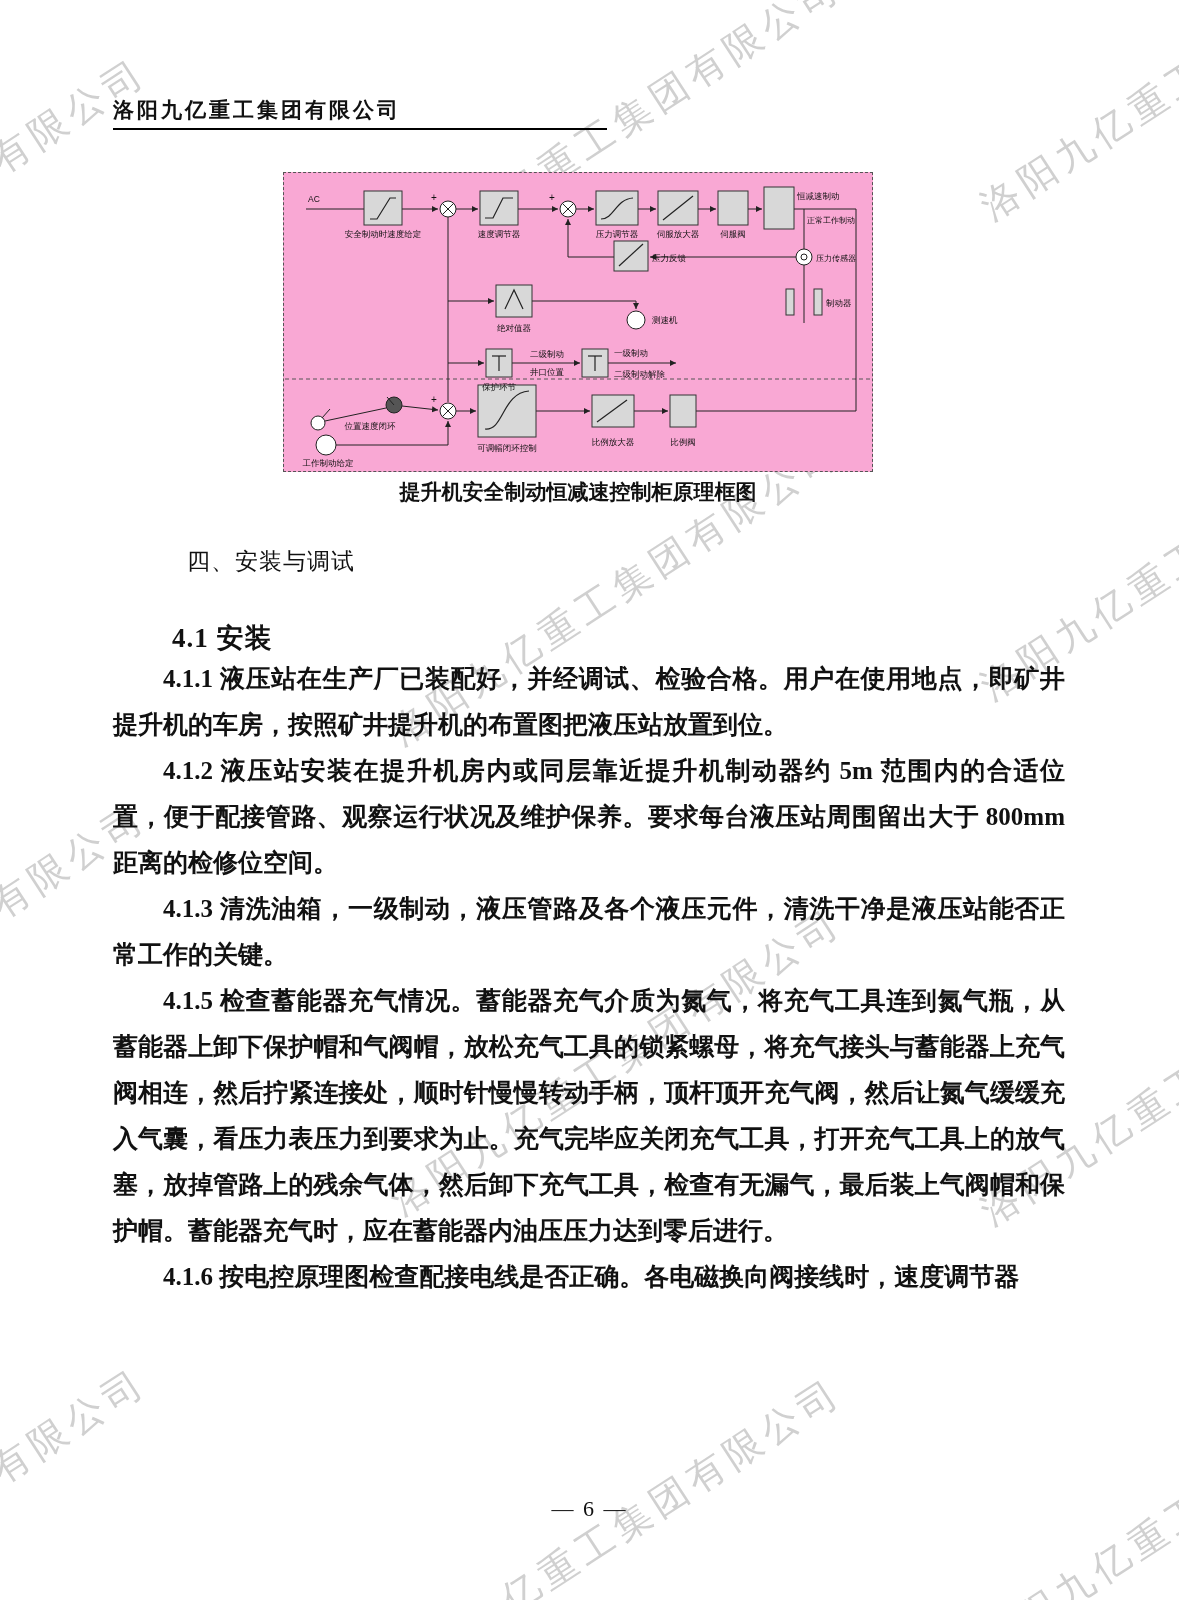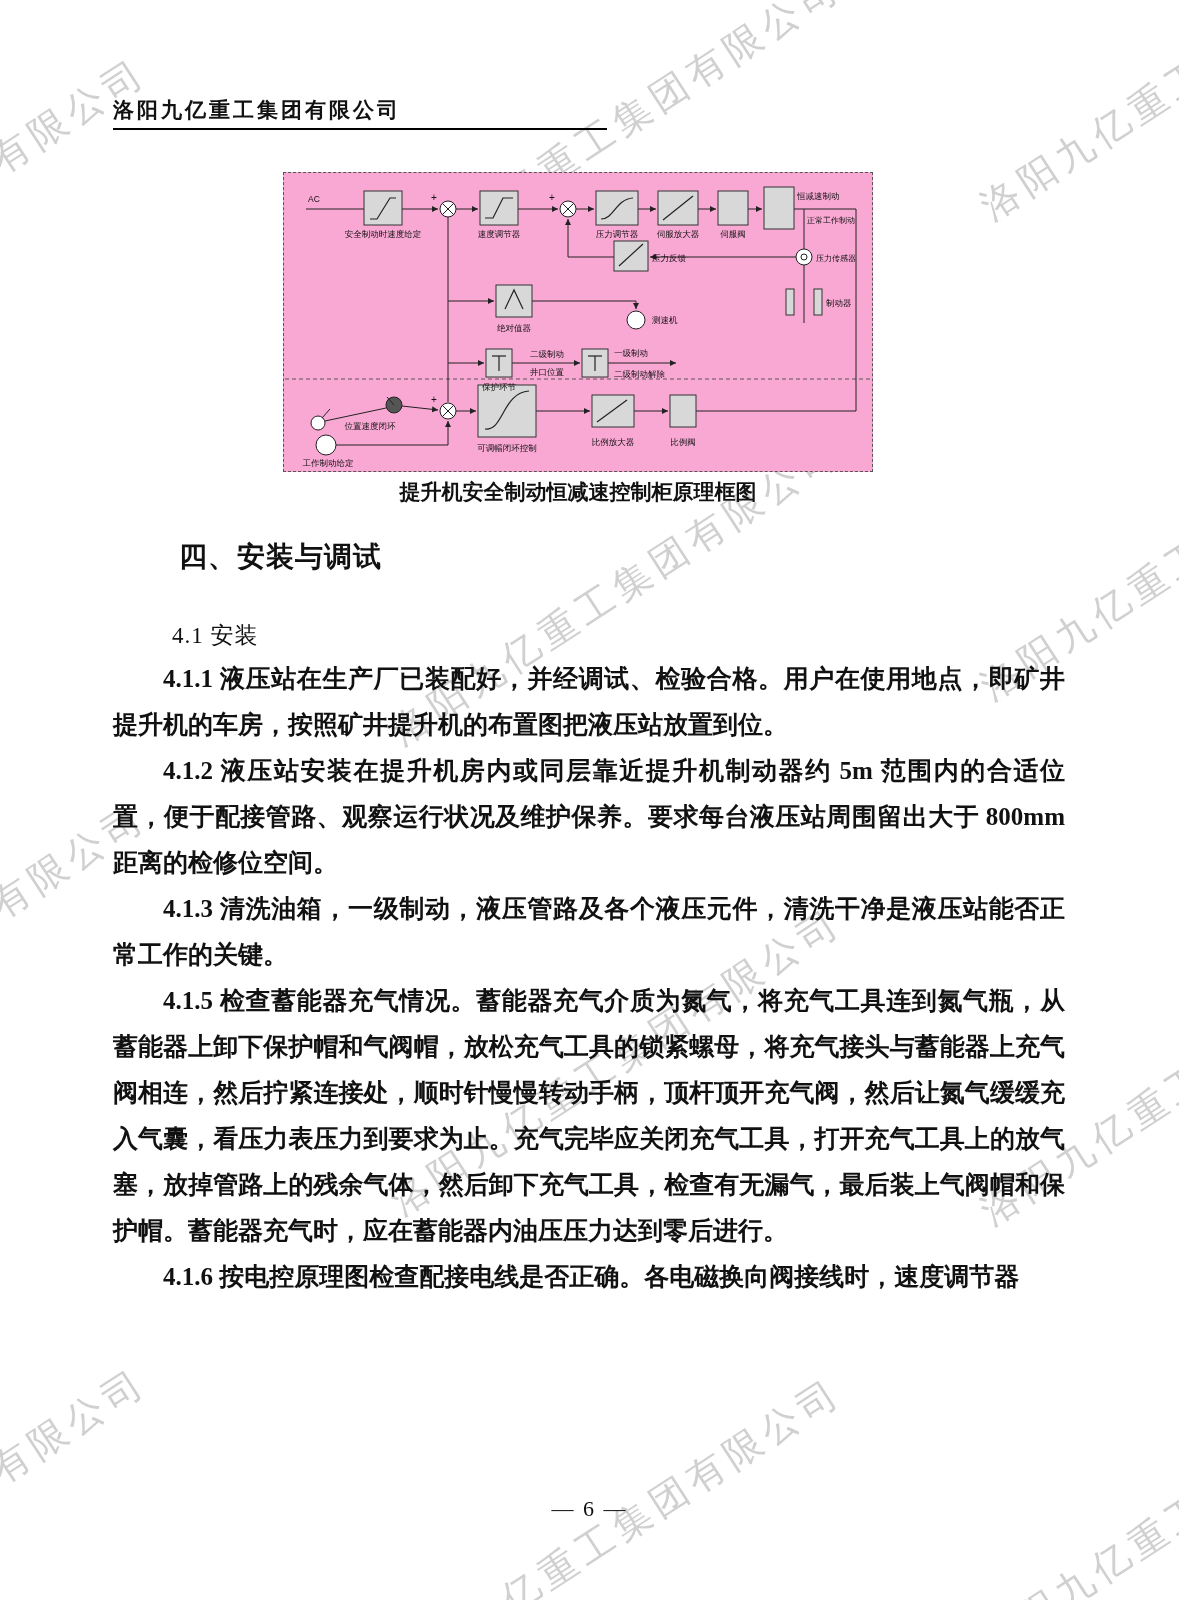--- a/index.html
+++ b/index.html
@@ -41,27 +41,27 @@
     background:#f9a8d4;
   }
   .diagram svg{display:block;}
   .caption{
     position:absolute;left:283px;top:478px;width:590px;
     text-align:center;font-weight:bold;font-size:21px;
     font-family:"Liberation Sans","DejaVu Sans",sans-serif;
   }
   
   .sec{
-    position:absolute;left:175px;top:534px;margin:4px;
+    position:absolute;left:175px;top:534px;margin:12px;
     font-family:"Liberation Sans","DejaVu Sans",sans-serif;
-    font-size:28px;font-weight:bold;letter-spacing:1px;
+    font-size:23px;font-weight:normal;letter-spacing:1px;
   }
   .subsec{
     position:absolute;left:172px;top:620px;margin:0;
-    font-size:23px;font-weight:normal;letter-spacing:1px;
+    font-size:27px;font-weight:bold;letter-spacing:1px;
   }
   .body-text{
     position:absolute;left:113px;top:656px;width:952px;
     font-size:25px;line-height:46px;text-align:justify;
   }
   .body-text p{margin:0;text-indent:2em;font-weight:bold;}
   .pagenum{
     position:absolute;left:0;top:1496px;width:1179px;
     text-align:center;font-size:22px;letter-spacing:2px;
   }

